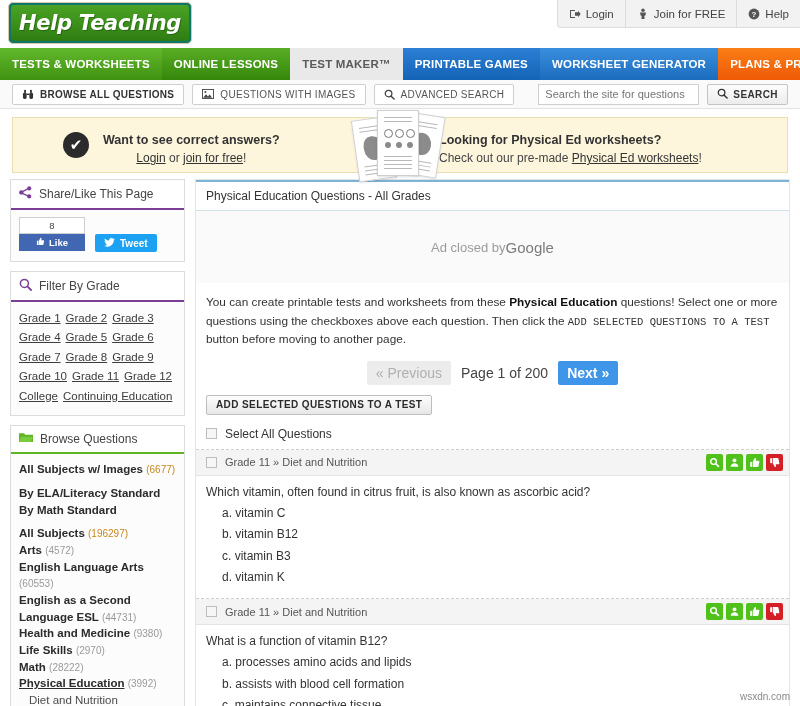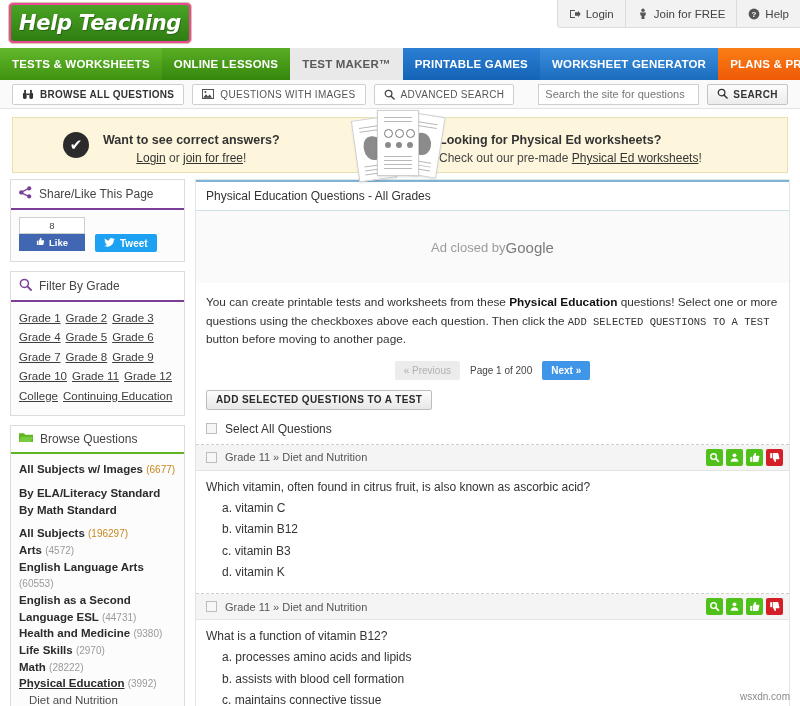--- a/index.html
+++ b/index.html
@@ -11,21 +11,21 @@
     font-size: 12px;
     color: #333;
     overflow: hidden;
     position: relative;
   }
   
   .topbar { height: 48px; position: relative; background:#fff; }
   .logo-wrap {
     position:absolute; left:8px; top:2px;
     width:184px; height:42px;
-    background:#ec4899;
+    background:#0f766e;
     border:1px solid #d6cba6;
     border-radius:5px;
     padding:2px;
   }
   .logo-inner {
     width:100%; height:100%;
     background:linear-gradient(to bottom,#4aa324,#2e7d12);
     border-radius:3px;
     display:flex; align-items:center; justify-content:center;
   }
@@ -199,21 +199,21 @@
     padding:10px 10px 6px 10px; font-size:11.8px;
     color:#333; line-height:1.58;
   }
   .blurb b { color:#111; }
   .mono {
     font-family:"Liberation Mono", monospace;
     font-size:10.5px; letter-spacing:0px;
   }
   .pager { display:flex; justify-content:center; align-items:center; gap:0; padding:6px 0 10px 0; }
   .pg {
-    font-size:10px; padding:4px 9px; border-radius:2px;
+    font-size:14px; padding:4px 9px; border-radius:2px;
   }
   .pg-prev { background:#ececec; color:#b0b0b0; }
   .pg-cur  { color:#444; padding:4px 10px; }
   .pg-next { background:#3f95e8; color:#fff; font-weight:bold; cursor:pointer; }
 
   .add-btn {
     margin:0 10px 9px 10px;
     display:inline-flex; align-items:center;
     height:20px; padding:0 9px;
     background:linear-gradient(to bottom,#fdfdfd,#e7e7e7);

